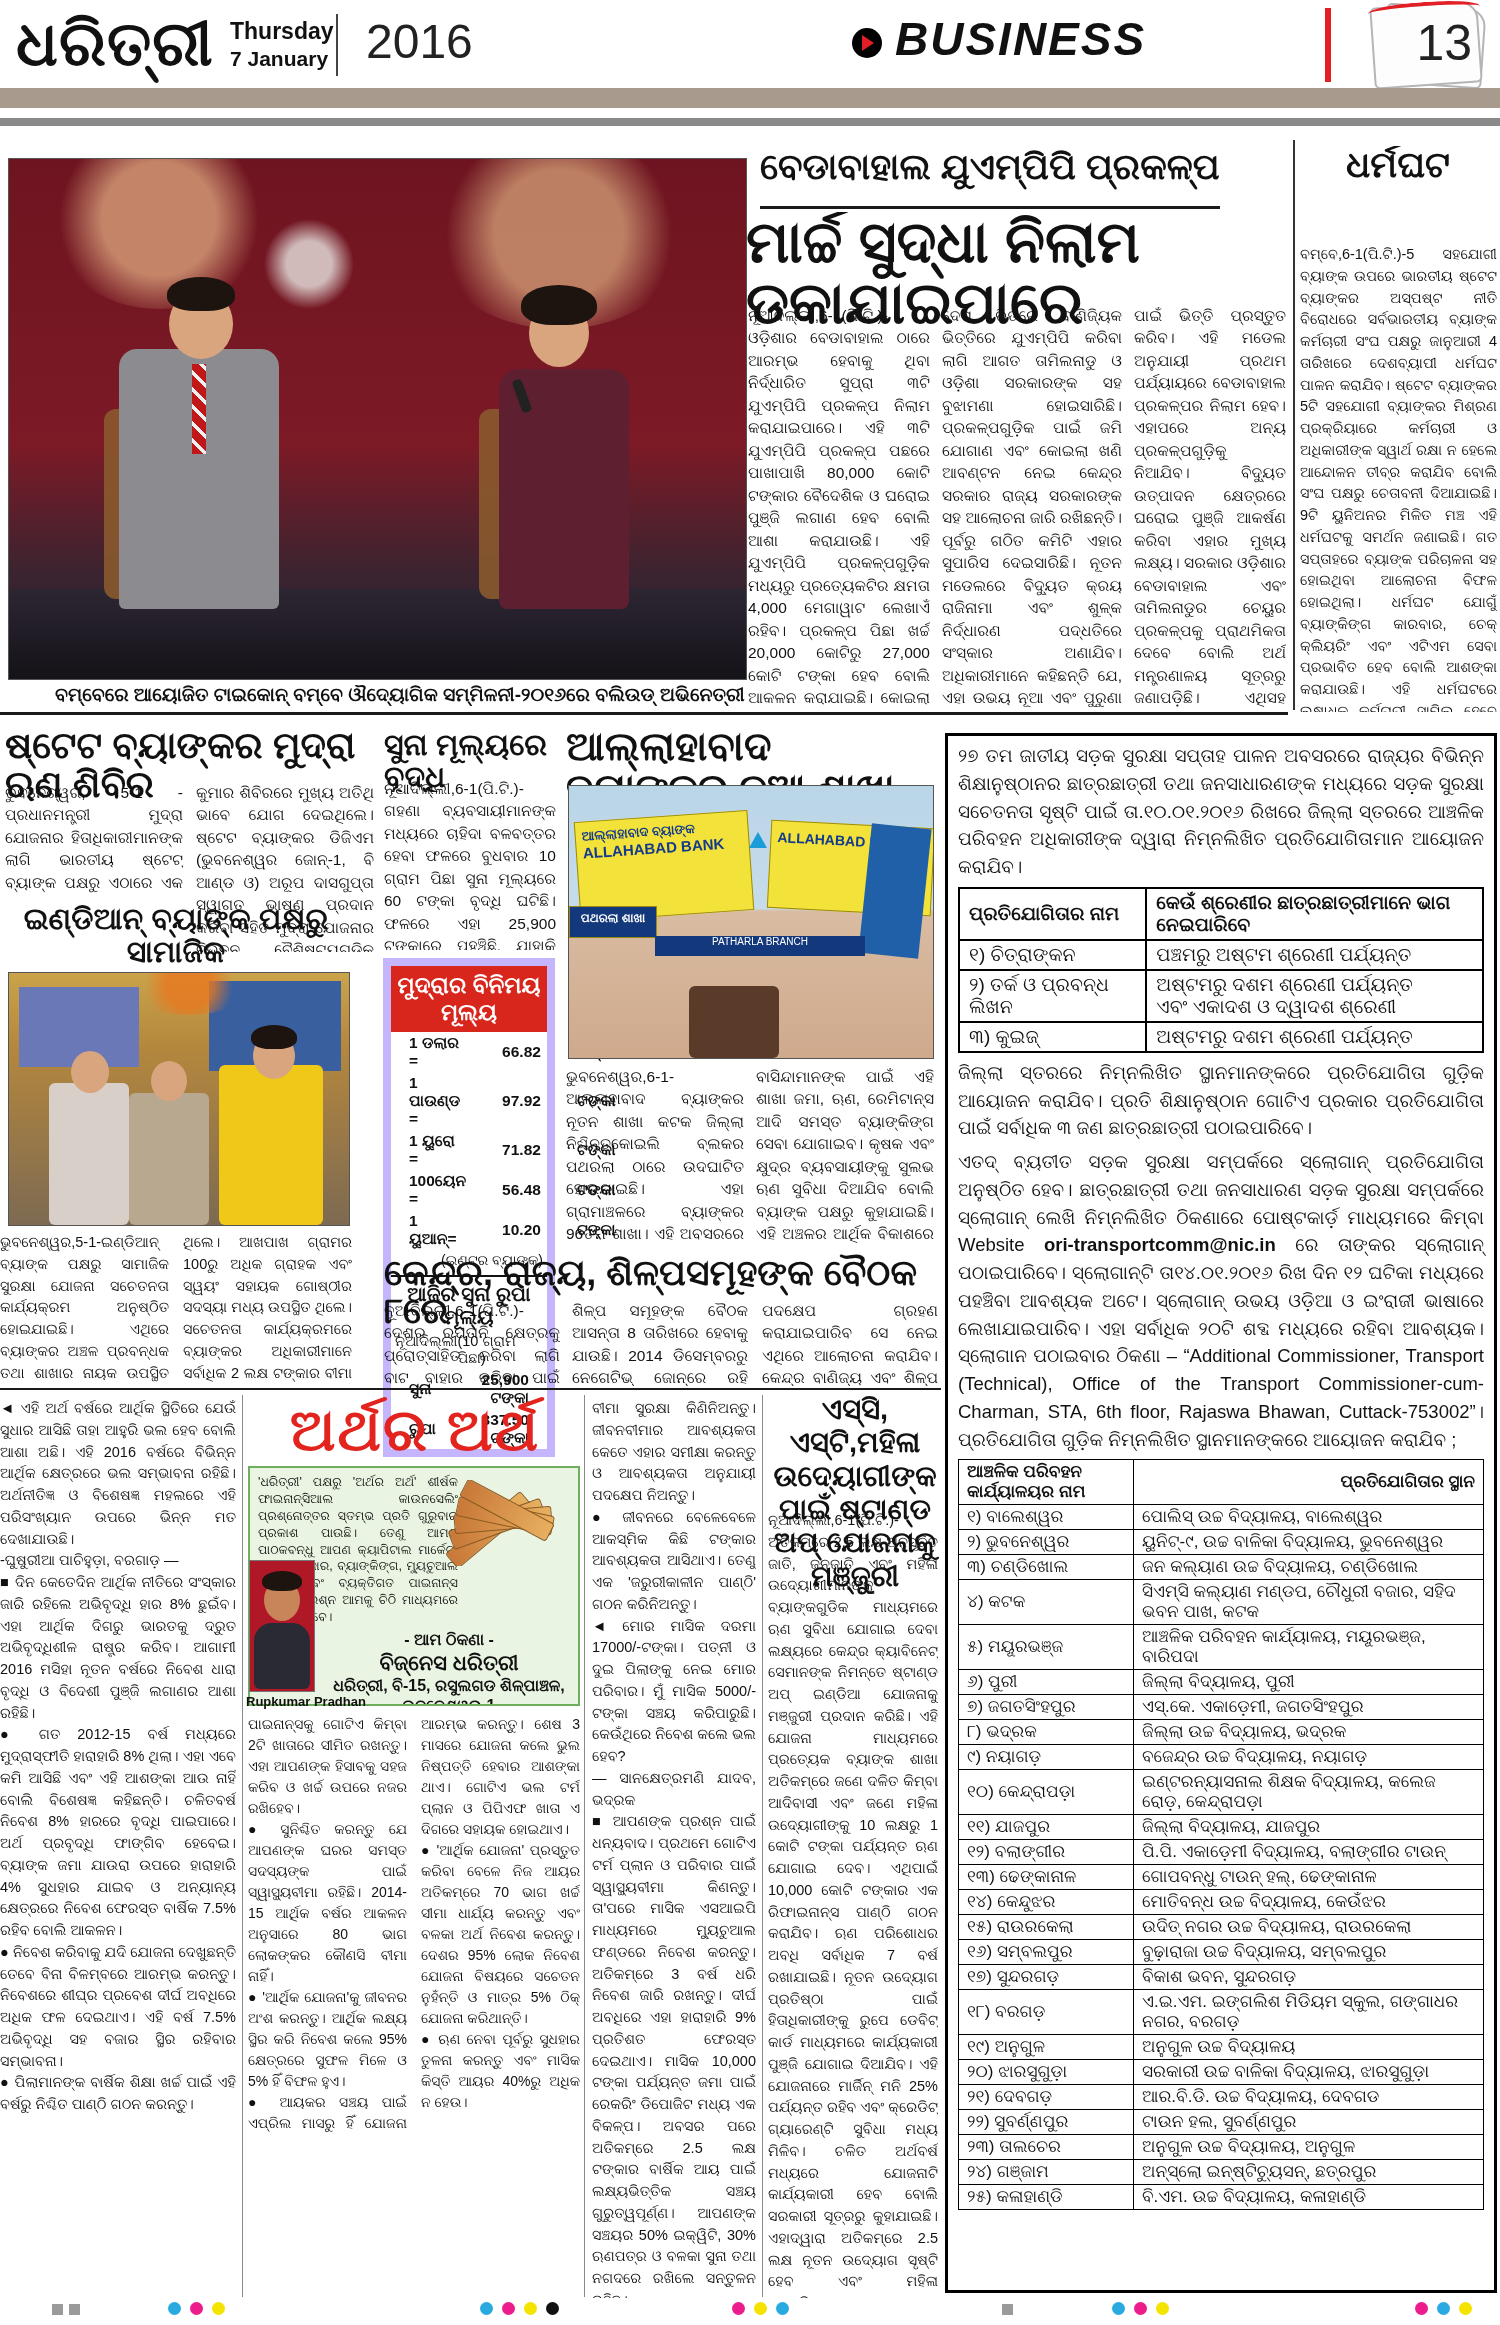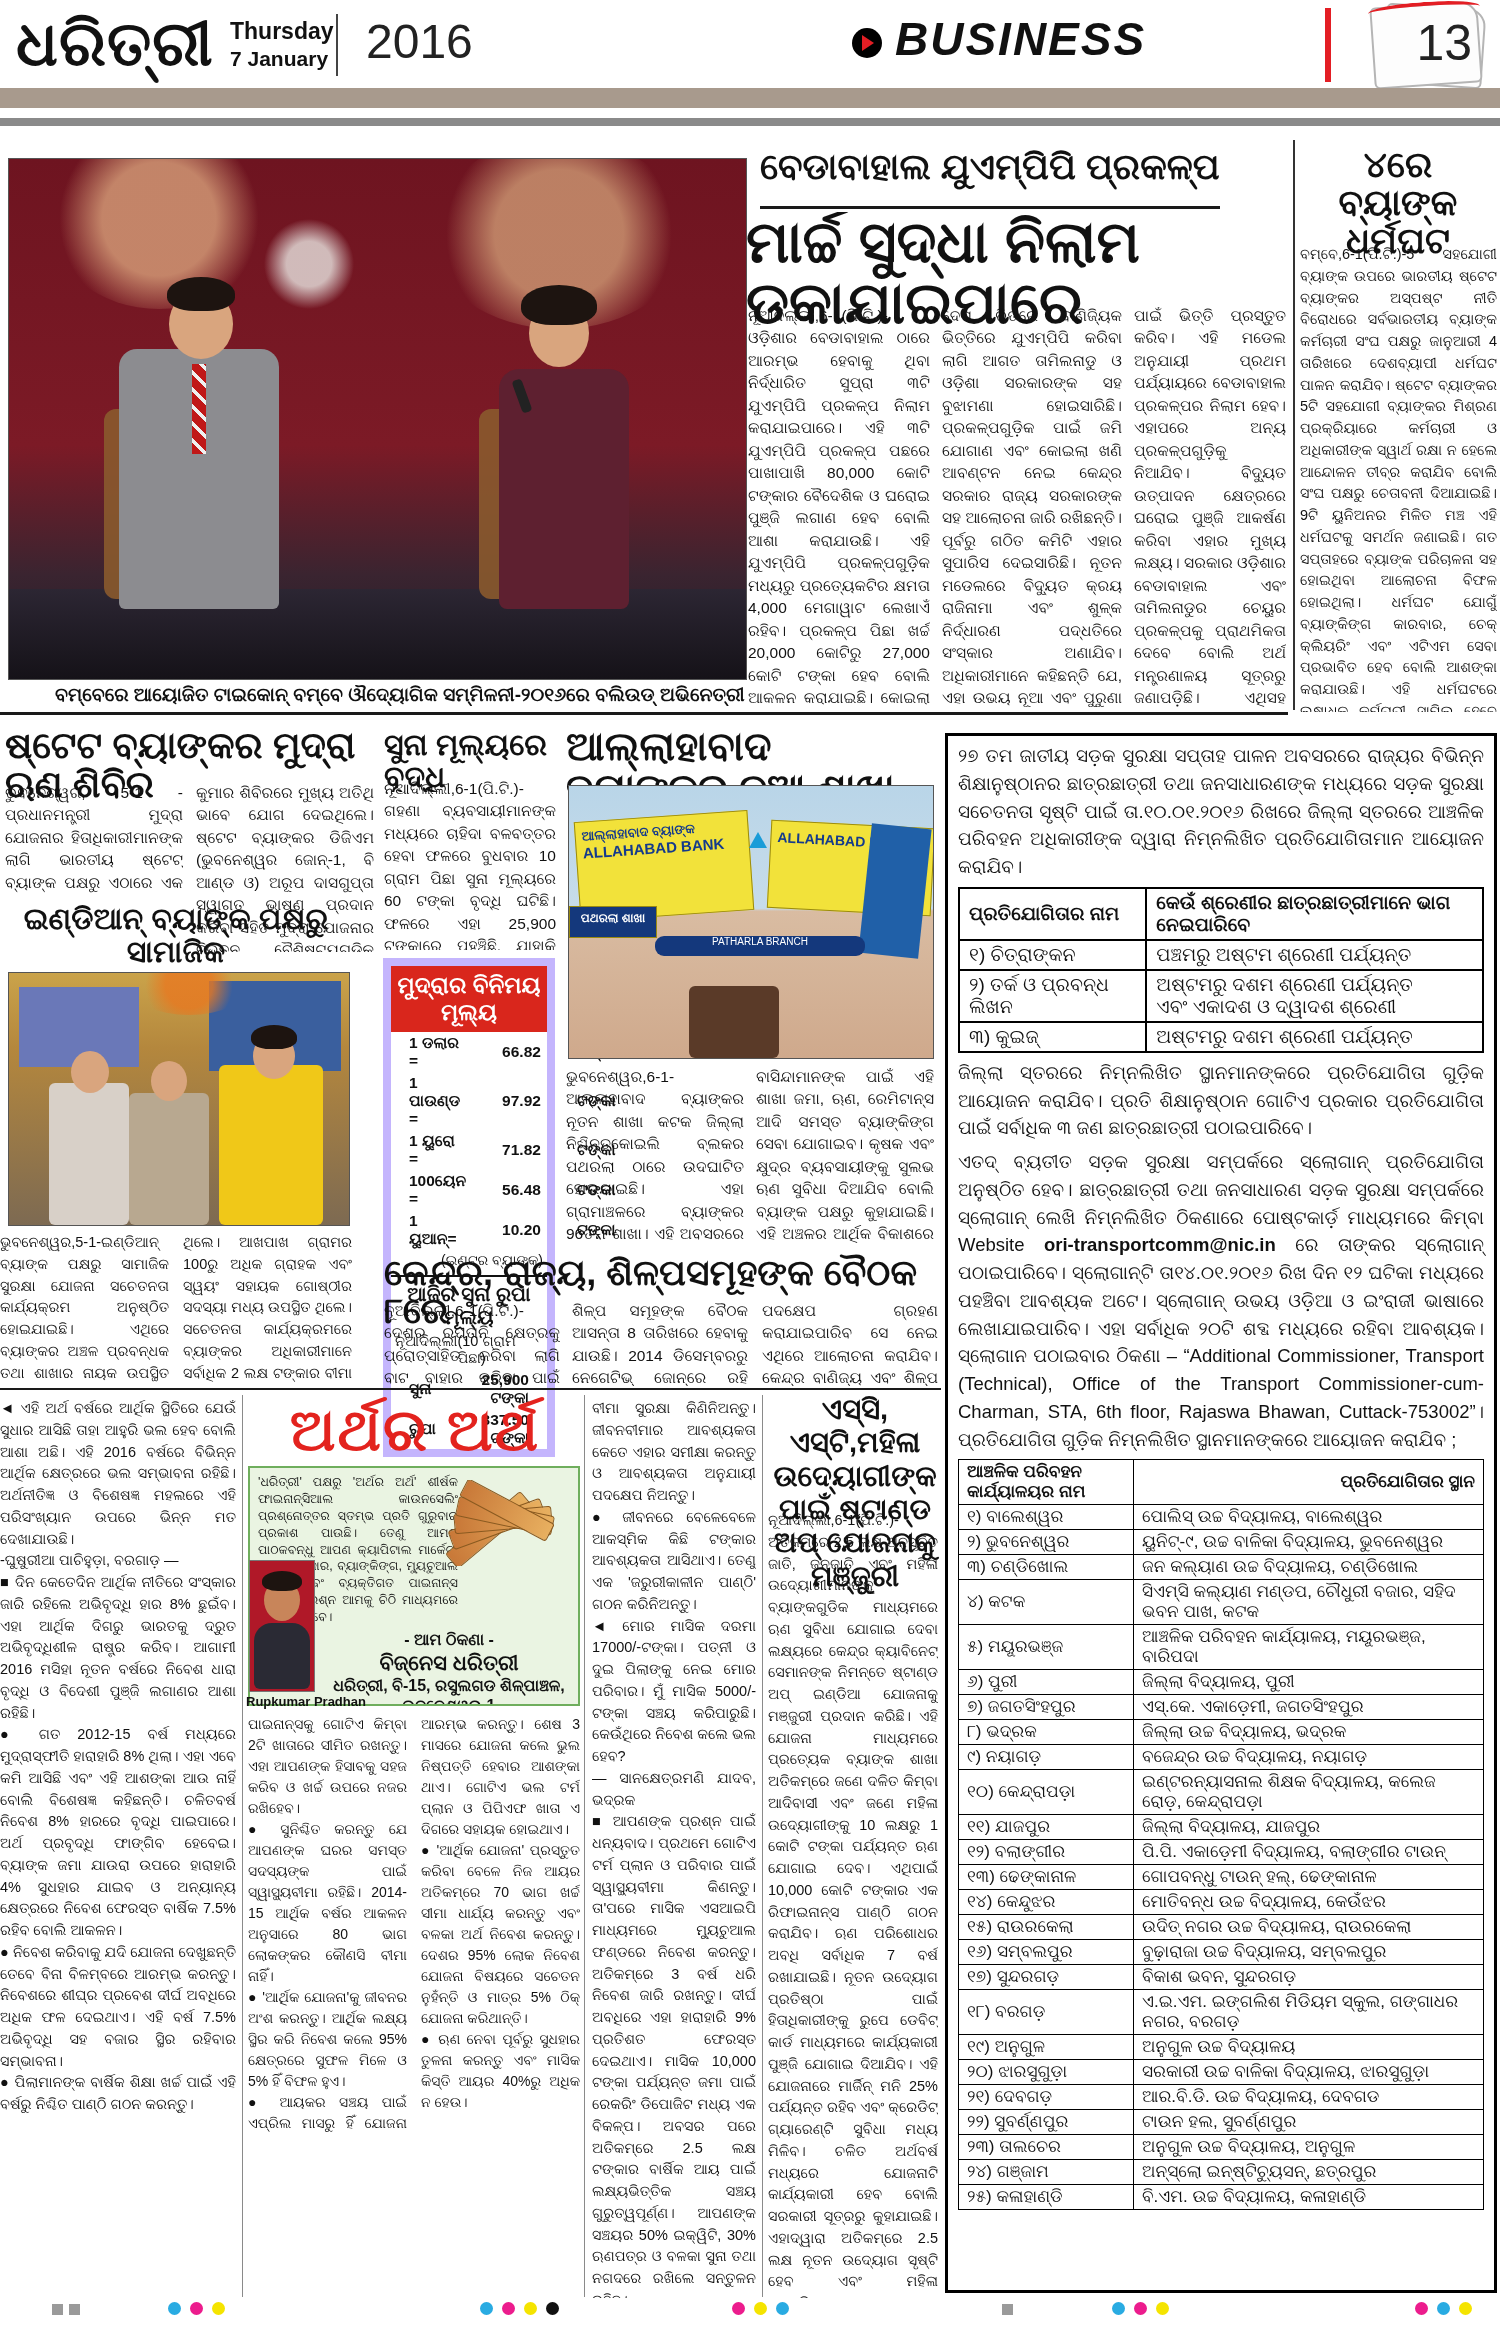--- a/index.html
+++ b/index.html
@@ -144,21 +144,20 @@
 <div class="abs caption">ବମ୍ବେରେ ଆୟୋଜିତ ଟାଇକୋନ୍ ବମ୍ବେ ଔଦ୍ୟୋଗିକ ସମ୍ମିଳନୀ-୨୦୧୬ରେ ବଲିଉଡ୍ ଅଭିନେତ୍ରୀ ମାଧୁରୀ ଦୀକ୍ଷିତ ନେନେ ଏବଂ ତାଙ୍କ ସ୍ୱାମୀ ଶ୍ରୀରାମ ନେନେ।</div>
 
 <div class="abs kicker hl">ବେଡାବାହାଲ ଯୁଏମ୍ପିପି ପ୍ରକଳ୍ପ</div>
 <div class="abs leadhl hl">ମାର୍ଚ୍ଚ ସୁଦ୍ଧା ନିଲାମ ଡକାଯାଇପାରେ</div>
 <div class="abs ob just leadcol" style="left:748px;width:182px;">ନୂଆଦିଲ୍ଲୀ,6-1(ପି.ଟି.)-ଓଡ଼ିଶାର ବେଡାବାହାଲ ଠାରେ ଆରମ୍ଭ ହେବାକୁ ଥିବା ନିର୍ଦ୍ଧାରିତ ସୁପ୍ରା ୩ଟି ଯୁଏମ୍ପିପି ପ୍ରକଳ୍ପ ନିଲାମ କରାଯାଇପାରେ। ଏହି ୩ଟି ଯୁଏମ୍ପିପି ପ୍ରକଳ୍ପ ପଛରେ ପାଖାପାଖି 80,000 କୋଟି ଟଙ୍କାର ବୈଦେଶିକ ଓ ଘରୋଇ ପୁଞ୍ଜି ଲଗାଣ ହେବ ବୋଲି ଆଶା କରାଯାଉଛି। ଏହି ଯୁଏମ୍ପିପି ପ୍ରକଳ୍ପଗୁଡ଼ିକ ମଧ୍ୟରୁ ପ୍ରତ୍ୟେକଟିର କ୍ଷମତା 4,000 ମେଗାୱାଟ ଲେଖାଏଁ ରହିବ। ପ୍ରକଳ୍ପ ପିଛା ଖର୍ଚ୍ଚ 20,000 କୋଟିରୁ 27,000 କୋଟି ଟଙ୍କା ହେବ ବୋଲି ଆକଳନ କରାଯାଇଛି। କୋଇଲା ଏବଂ ଶକ୍ତି ମନ୍ତ୍ରଣାଳୟ ଆଗାମୀ ମାର୍ଚ୍ଚ ସୁଦ୍ଧା ଏଥିପାଇଁ ନିଲାମ ଡାକିପାରେ ବୋଲି ସୂଚନା ମିଳିଛି।</div>
 <div class="abs ob just leadcol" style="left:942px;width:180px;">ଦେଶ ଭିତରେ ବାଣିଜ୍ୟିକ ଭିତ୍ତିରେ ଯୁଏମ୍ପିପି କରିବା ଲାଗି ଆଗତ ତାମିଲନାଡୁ ଓ ଓଡ଼ିଶା ସରକାରଙ୍କ ସହ ବୁଝାମଣା ହୋଇସାରିଛି। ପ୍ରକଳ୍ପଗୁଡ଼ିକ ପାଇଁ ଜମି ଯୋଗାଣ ଏବଂ କୋଇଲା ଖଣି ଆବଣ୍ଟନ ନେଇ କେନ୍ଦ୍ର ସରକାର ରାଜ୍ୟ ସରକାରଙ୍କ ସହ ଆଲୋଚନା ଜାରି ରଖିଛନ୍ତି। ପୂର୍ବରୁ ଗଠିତ କମିଟି ଏହାର ସୁପାରିସ ଦେଇସାରିଛି। ନୂତନ ମଡେଲରେ ବିଦ୍ୟୁତ କ୍ରୟ ରାଜିନାମା ଏବଂ ଶୁଳ୍କ ନିର୍ଦ୍ଧାରଣ ପଦ୍ଧତିରେ ସଂସ୍କାର ଅଣାଯିବ। ଅଧିକାରୀମାନେ କହିଛନ୍ତି ଯେ, ଏହା ଉଭୟ ନୂଆ ଏବଂ ପୁରୁଣା ଯୁଏମ୍ପିପିର ମିଶ୍ରଣ</div>
 <div class="abs ob just leadcol" style="left:1134px;width:152px;">ପାଇଁ ଭିତ୍ତି ପ୍ରସ୍ତୁତ କରିବ। ଏହି ମଡେଲ ଅନୁଯାୟୀ ପ୍ରଥମ ପର୍ଯ୍ୟାୟରେ ବେଡାବାହାଲ ପ୍ରକଳ୍ପର ନିଲାମ ହେବ। ଏହାପରେ ଅନ୍ୟ ପ୍ରକଳ୍ପଗୁଡ଼ିକୁ ନିଆଯିବ। ବିଦ୍ୟୁତ ଉତ୍ପାଦନ କ୍ଷେତ୍ରରେ ଘରୋଇ ପୁଞ୍ଜି ଆକର୍ଷଣ କରିବା ଏହାର ମୁଖ୍ୟ ଲକ୍ଷ୍ୟ। ସରକାର ଓଡ଼ିଶାର ବେଡାବାହାଲ ଏବଂ ତାମିଲନାଡୁର ଚେୟୁର ପ୍ରକଳ୍ପକୁ ପ୍ରାଥମିକତା ଦେବେ ବୋଲି ଅର୍ଥ ମନ୍ତ୍ରଣାଳୟ ସୂତ୍ରରୁ ଜଣାପଡ଼ିଛି। ଏଥିସହ ରାଜ୍ୟଗୁଡ଼ିକର ମତାମତ ନିଆଯାଉଛି ଏବଂ ଚୂଡ଼ାନ୍ତ ବିଜ୍ଞପ୍ତି ଶୀଘ୍ର ପ୍ରକାଶ ପାଇବ।</div>
 <div class="abs rule-v" style="left:1293px;top:140px;height:570px;background:#333;width:2px;"></div>
 
 <div class="abs strikehl hl">
-  <div>୪ରେ ବ୍ୟାଙ୍କ</div>
   <div>ଧର୍ମଘଟ</div>
 </div>
 <div class="abs ob2 just strikebody">ବମ୍ବେ,6-1(ପି.ଟି.)-5 ସହଯୋଗୀ ବ୍ୟାଙ୍କ ଉପରେ ଭାରତୀୟ ଷ୍ଟେଟ ବ୍ୟାଙ୍କର ଅସ୍ପଷ୍ଟ ନୀତି ବିରୋଧରେ ସର୍ବଭାରତୀୟ ବ୍ୟାଙ୍କ କର୍ମଚାରୀ ସଂଘ ପକ୍ଷରୁ ଜାନୁଆରୀ 4 ତାରିଖରେ ଦେଶବ୍ୟାପୀ ଧର୍ମଘଟ ପାଳନ କରାଯିବ। ଷ୍ଟେଟ ବ୍ୟାଙ୍କର 5ଟି ସହଯୋଗୀ ବ୍ୟାଙ୍କର ମିଶ୍ରଣ ପ୍ରକ୍ରିୟାରେ କର୍ମଚାରୀ ଓ ଅଧିକାରୀଙ୍କ ସ୍ୱାର୍ଥ ରକ୍ଷା ନ ହେଲେ ଆନ୍ଦୋଳନ ତୀବ୍ର କରାଯିବ ବୋଲି ସଂଘ ପକ୍ଷରୁ ଚେତାବନୀ ଦିଆଯାଇଛି। 9ଟି ୟୁନିଅନର ମିଳିତ ମଞ୍ଚ ଏହି ଧର୍ମଘଟକୁ ସମର୍ଥନ ଜଣାଇଛି। ଗତ ସପ୍ତାହରେ ବ୍ୟାଙ୍କ ପରିଚାଳନା ସହ ହୋଇଥିବା ଆଲୋଚନା ବିଫଳ ହୋଇଥିଲା। ଧର୍ମଘଟ ଯୋଗୁଁ ବ୍ୟାଙ୍କିଙ୍ଗ କାରବାର, ଚେକ୍ କ୍ଲିୟରିଂ ଏବଂ ଏଟିଏମ ସେବା ପ୍ରଭାବିତ ହେବ ବୋଲି ଆଶଙ୍କା କରାଯାଉଛି। ଏହି ଧର୍ମଘଟରେ ଲକ୍ଷାଧିକ କର୍ମଚାରୀ ସାମିଲ ହେବେ ବୋଲି ସଂଘ ଦାବି କରିଛି। ଅପରପକ୍ଷେ ଷ୍ଟେଟ ବ୍ୟାଙ୍କ କହିଛି ଯେ ମିଶ୍ରଣ ନିଷ୍ପତ୍ତି କର୍ମଚାରୀଙ୍କ ସ୍ୱାର୍ଥ ବିରୋଧୀ ନୁହେଁ। ଧର୍ମଘଟ ପୂର୍ବରୁ ଆଉ ଥରେ ଆଲୋଚନା ପାଇଁ ଉଭୟ ପକ୍ଷ ସହମତ ହୋଇପାରନ୍ତି ବୋଲି ସୂଚନା ମିଳିଛି।</div>
 
 <div class="abs rule-h" style="left:0;top:712px;width:1288px;"></div>
 
 <div class="abs sbihl hl">ଷ୍ଟେଟ ବ୍ୟାଙ୍କର ମୁଦ୍ରା ଋଣ ଶିବିର</div>
 <div class="abs ob just" style="left:5px;top:782px;width:178px;height:115px;">ଭୁବନେଶ୍ୱର, 5-1 - ପ୍ରଧାନମନ୍ତ୍ରୀ ମୁଦ୍ରା ଯୋଜନାର ହିତାଧିକାରୀମାନଙ୍କ ଲାଗି ଭାରତୀୟ ଷ୍ଟେଟ୍ ବ୍ୟାଙ୍କ ପକ୍ଷରୁ ଏଠାରେ ଏକ ମୁଦ୍ରା ଋଣ ଶିବିର ଆୟୋଜିତ ହୋଇଯାଇଛି। କେନ୍ଦ୍ର ଅର୍ଥ ମନ୍ତ୍ରଣାଳୟ ଅଧୀନ ଆର୍ଥିକ ସେବା ବିଭାଗର ଉପ-ସଚିବ ସଞ୍ଜୟ</div>
 <div class="abs ob just" style="left:196px;top:782px;width:178px;height:170px;">କୁମାର ଶିବିରରେ ମୁଖ୍ୟ ଅତିଥି ଭାବେ ଯୋଗ ଦେଇଥିଲେ। ଷ୍ଟେଟ ବ୍ୟାଙ୍କର ଡିଜିଏମ (ଭୁବନେଶ୍ୱର ଜୋନ୍-1, ବି ଆଣ୍ଡ ଓ) ଅରୂପ ଦାସଗୁପ୍ତା ସ୍ୱାଗତ ଭାଷଣ ପ୍ରଦାନ କରିବା ସହିତ ମୁଦ୍ରା ଯୋଜନାର ବିଭିନ୍ନ ବୈଶିଷ୍ଟ୍ୟଗୁଡିକ ଉପରେ ଆଲୋକପାତ କରିଥିଲେ।</div>
 
@@ -241,21 +240,21 @@
     <span style="font-size:15px;">ALLAHABAD BANK</span>
   </div>
   <div class="tri" style="left:180px;top:46px;"></div>
   <div class="sign" style="left:200px;top:38px;width:150px;height:70px;transform:rotate(3deg);font-size:14px;padding:8px 6px;">
     <span>ALLAHABAD BANK</span>
   </div>
   <div class="signblue" style="left:296px;top:40px;width:60px;height:130px;transform:rotate(6deg);"></div>
   <div class="sign" style="left:0px;top:120px;width:86px;height:26px;background:#14387c;color:#fff;font-size:12px;text-align:center;padding-top:4px;">
     <span>ପଥରଲା ଶାଖା</span>
   </div>
-  <div class="banner" style="left:86px;top:150px;width:210px;height:20px;background:#14387c;color:#fff;font-size:10px;text-align:center;border-radius:9px;">
+  <div class="banner" style="left:86px;top:150px;width:210px;height:20px;background:#14387c;color:#fff;font-size:10px;text-align:center;">
     <span style="color:#fff;">PATHARLA BRANCH</span>
   </div>
   <div class="person" style="left:120px;top:200px;width:90px;height:72px;background:#5a3a28;"></div>
 </div>
 <div class="abs ob just" style="left:566px;top:1066px;width:178px;height:182px;">ଭୁବନେଶ୍ୱର,6-1-ଆଲ୍ଲାହାବାଦ ବ୍ୟାଙ୍କର ନୂତନ ଶାଖା କଟକ ଜିଲ୍ଲା ନିଶ୍ଚିନ୍ତକୋଇଲି ବ୍ଲକର ପଥରଲା ଠାରେ ଉଦଘାଟିତ ହୋଇଯାଇଛି। ଏହା ଗ୍ରାମାଞ୍ଚଳରେ ବ୍ୟାଙ୍କର 96ତମ ଶାଖା। ଏହି ଅବସରରେ ବ୍ୟାଙ୍କର ଜେନେରାଲ ମ୍ୟାନେଜର ଉପସ୍ଥିତ ରହି ଶାଖାର ଶୁଭ ଉଦଘାଟନ କରିଥିଲେ। ଗ୍ରାମବାସୀ, ସ୍ଥାନୀୟ ଗଣ୍ୟମାନ୍ୟ ବ୍ୟକ୍ତି ଏବଂ ଗ୍ରାହକମାନେ ଏଥିରେ ଯୋଗ ଦେଇଥିଲେ।</div>
 <div class="abs ob just" style="left:756px;top:1066px;width:178px;height:182px;">ବାସିନ୍ଦାମାନଙ୍କ ପାଇଁ ଏହି ଶାଖା ଜମା, ଋଣ, ରେମିଟାନ୍ସ ଆଦି ସମସ୍ତ ବ୍ୟାଙ୍କିଙ୍ଗ ସେବା ଯୋଗାଇବ। କୃଷକ ଏବଂ କ୍ଷୁଦ୍ର ବ୍ୟବସାୟୀଙ୍କୁ ସୁଲଭ ଋଣ ସୁବିଧା ଦିଆଯିବ ବୋଲି ବ୍ୟାଙ୍କ ପକ୍ଷରୁ କୁହାଯାଇଛି। ଏହି ଅଞ୍ଚଳର ଆର୍ଥିକ ବିକାଶରେ ଶାଖାଟି ସହାୟକ ହେବ ବୋଲି ଆଶା କରାଯାଉଛି ଏବଂ ଗ୍ରାମାଞ୍ଚଳ ଗ୍ରାହକଙ୍କ ବ୍ୟାଙ୍କିଙ୍ଗ ଅଭିଜ୍ଞତା ବୃଦ୍ଧି କରାଯିବାର ଲକ୍ଷ୍ୟ ରହିଛି।</div>
 
 <div class="abs meethl hl">କେନ୍ଦ୍ର, ରାଜ୍ୟ, ଶିଳ୍ପସମୂହଙ୍କ ବୈଠକ ୮ରେ</div>
 <div class="abs ob just" style="left:384px;top:1300px;width:176px;height:86px;">ନୂଆଦିଲ୍ଲୀ,6-1(ପି.ଟି.)-ଦେଶର ରପ୍ତାନି କ୍ଷେତ୍ରକୁ ପ୍ରୋତ୍ସାହିତ କରିବା ଲାଗି ବାଟ ବାହାର କରିବା ପାଇଁ ସମସ୍ତ ରାଜ୍ୟର ବାଣିଜ୍ୟ ଏବଂ ଶିଳ୍ପମନ୍ତ୍ରୀ, ପ୍ରତିନିଧି ଏବଂ</div>
 <div class="abs ob just" style="left:572px;top:1300px;width:176px;height:86px;">ଶିଳ୍ପ ସମୂହଙ୍କ ବୈଠକ ଆସନ୍ତା 8 ତାରିଖରେ ହେବାକୁ ଯାଉଛି। 2014 ଡିସେମ୍ବରରୁ ନେଗେଟିଭ୍ ଜୋନ୍‌ରେ ରହି ଆସୁଥିବା ରପ୍ତାନି କ୍ଷେତ୍ରର ସୁଧାର ପାଇଁ କି ପ୍ରକାର</div>

